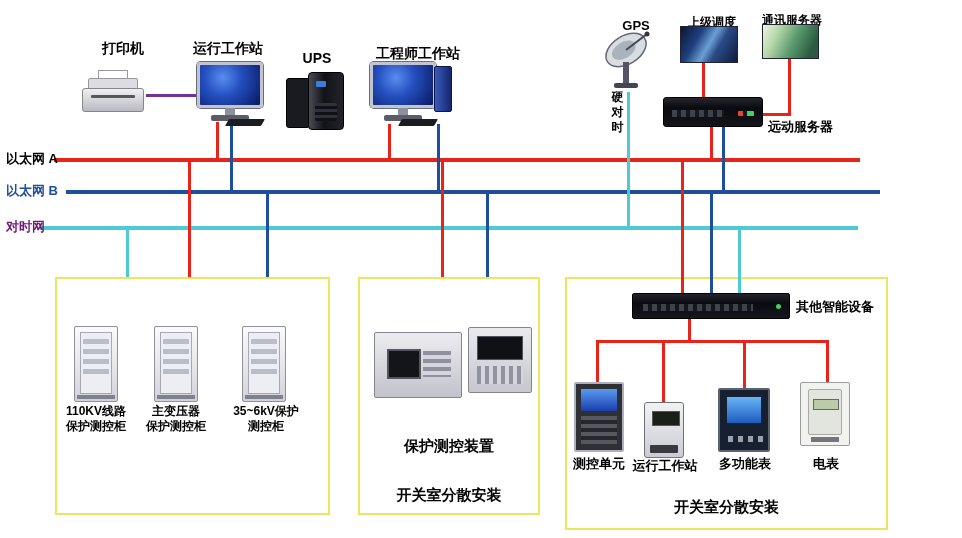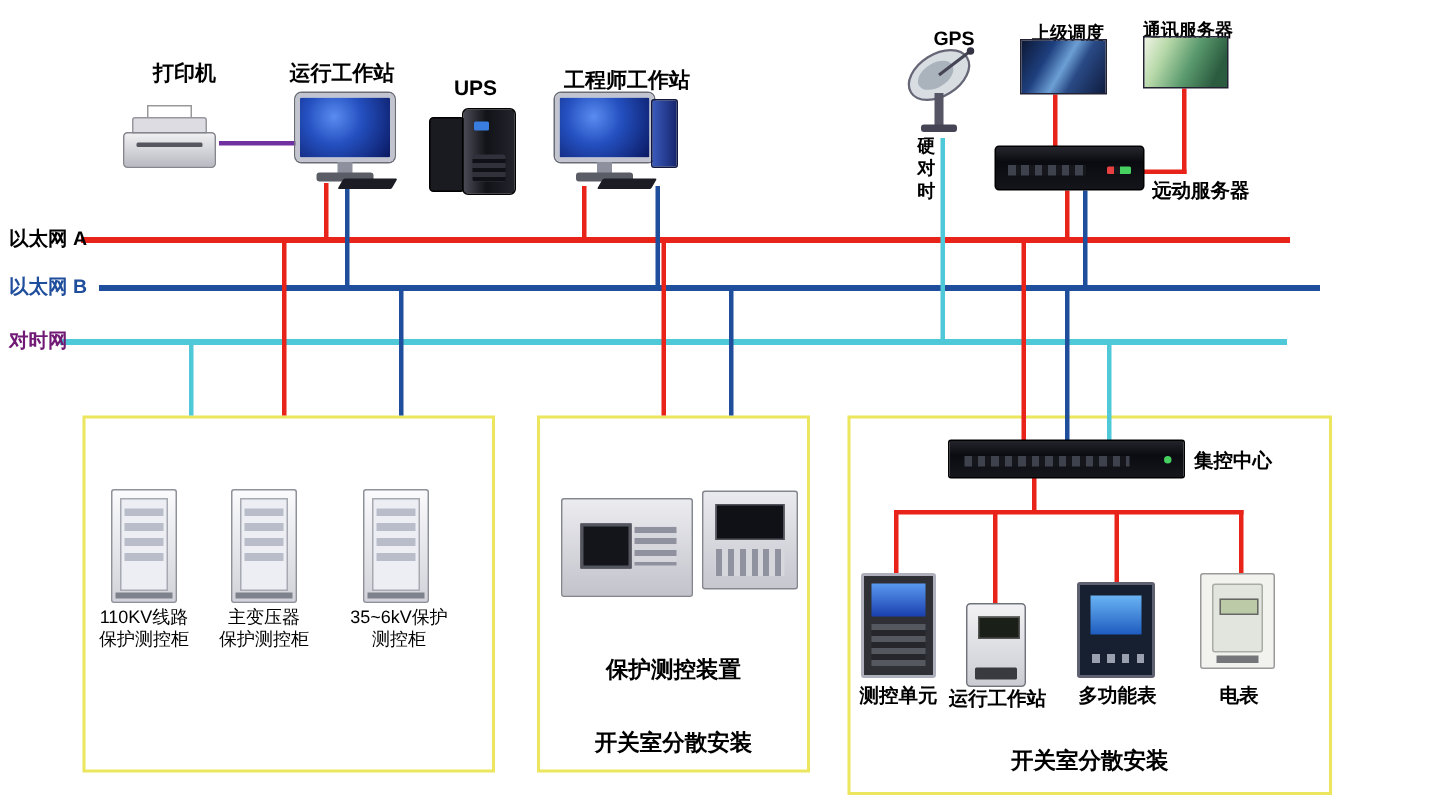--- a/index.html
+++ b/index.html
@@ -4,21 +4,21 @@
 <style>
   *{margin:0;padding:0;box-sizing:border-box}
   body{background:#fff;font-family:"Liberation Sans","DejaVu Sans",sans-serif}
   .canvas{position:relative;width:962px;height:538px;background:#fff;overflow:hidden}
 
   
   .lbl{position:absolute;font-weight:bold;color:#000;font-size:14px;text-align:center;white-space:nowrap}
   .lbl.sm{font-size:12px}
   .lbl.md{font-size:13px}
   .lbl.lg{font-size:15px}
-  .cab-lbl{position:absolute;font-weight:normal;font-size:12px;line-height:15px;text-align:center}
+  .cab-lbl{position:absolute;font-weight:bold;font-size:12px;line-height:15px;text-align:center}
   .cab-lbl div{white-space:nowrap}
   .vtext{position:absolute;width:15px;font-weight:bold;font-size:12px;line-height:15px;word-break:break-all;text-align:center;color:#000}
   .red-text{color:#000000}.blue-text{color:#1f4e9c}.cyan-text{color:#701a75}
 
   
   .vline{position:absolute;width:3px}
   .hline{position:absolute;height:3px}
   .bus{position:absolute;height:4px}
   .red{background:#e8231a}
   .blue{background:#1f4e9c}
@@ -216,21 +216,21 @@
     <div>测控柜</div>
   </div>
 
 
   <div class="prot-a"></div>
   <div class="prot-b"></div>
   <div class="lbl lg" style="left:358px;top:486px;width:182px">开关室分散安装</div>
   <div class="lbl lg" style="left:358px;top:437px;width:182px">保护测控装置</div>
 
   <div class="comm-server"></div>
-  <div class="lbl md" style="left:796px;top:298px;width:90px;text-align:left">集控中心</div>
+  <div class="lbl md" style="left:796px;top:298px;width:90px;text-align:left">其他智能设备</div>
 
   <div class="mc-unit"></div>
   <div class="dc-meter"></div>
   <div class="mf-meter"></div>
   <div class="e-meter">
     <div class="e-meter-inner"></div>
     <div class="e-meter-lcd"></div>
     <div class="e-meter-foot"></div>
   </div>
 

